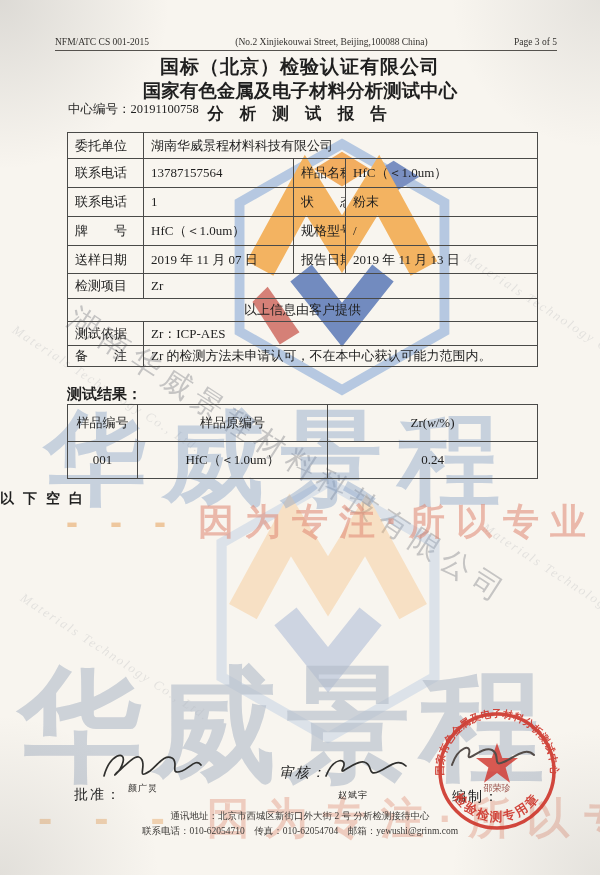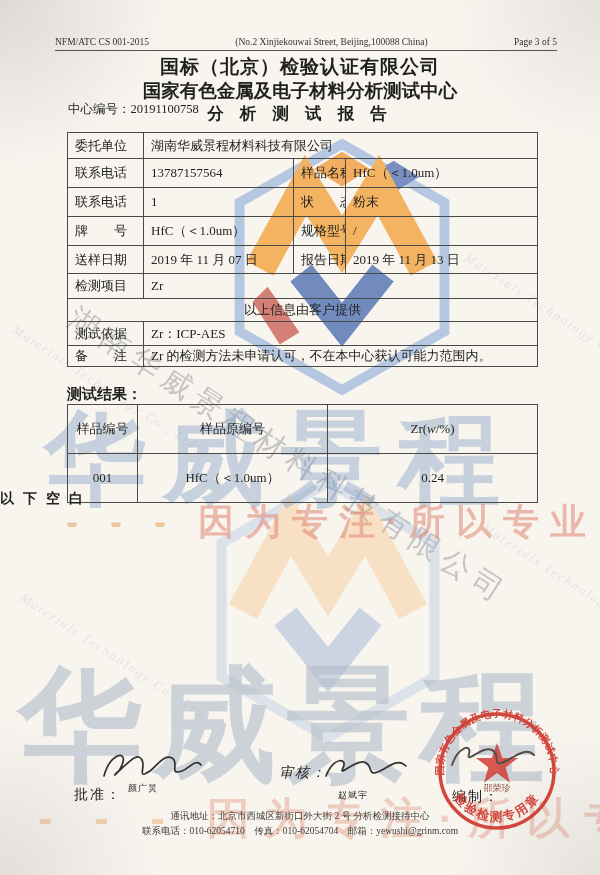--- a/index.html
+++ b/index.html
@@ -63,21 +63,21 @@
   table.grid td{
     border:1px solid #4a4a48;padding:1px 7px;vertical-align:middle;
     overflow:hidden;white-space:nowrap;
   }
   table.grid td.lbl{white-space:nowrap;}
   table.grid td.ctr{text-align:center;}
   table.rst{
     position:absolute;left:67px;top:404px;width:470px;
     border-collapse:collapse;table-layout:fixed;background:transparent;font-size:13px;
   }
-  table.rst td{border:1px solid #4a4a48;padding:15px 4px;text-align:center;vertical-align:middle;}
+  table.rst td{border:1px solid #4a4a48;padding:9px 4px;text-align:center;vertical-align:middle;}
   .rst-label{left:67px;top:385px;font-size:15px;font-weight:bold;}
   .blank-note{left:0;top:490px;width:100%;font-size:14px;font-weight:bold;letter-spacing:9px;}
   .sig-label{font-size:14px;letter-spacing:2px;}
   .sig-name{font-size:9px;color:#2e2c2a;letter-spacing:1px;}
   .sig-svg{position:absolute;}
   .footer{
     position:absolute;left:0;top:809px;width:100%;text-align:center;
     font-size:9.5px;line-height:15px;color:#3c3a37;
   }
   .stamp{position:absolute;left:424px;top:707px;z-index:2;opacity:.93;}

